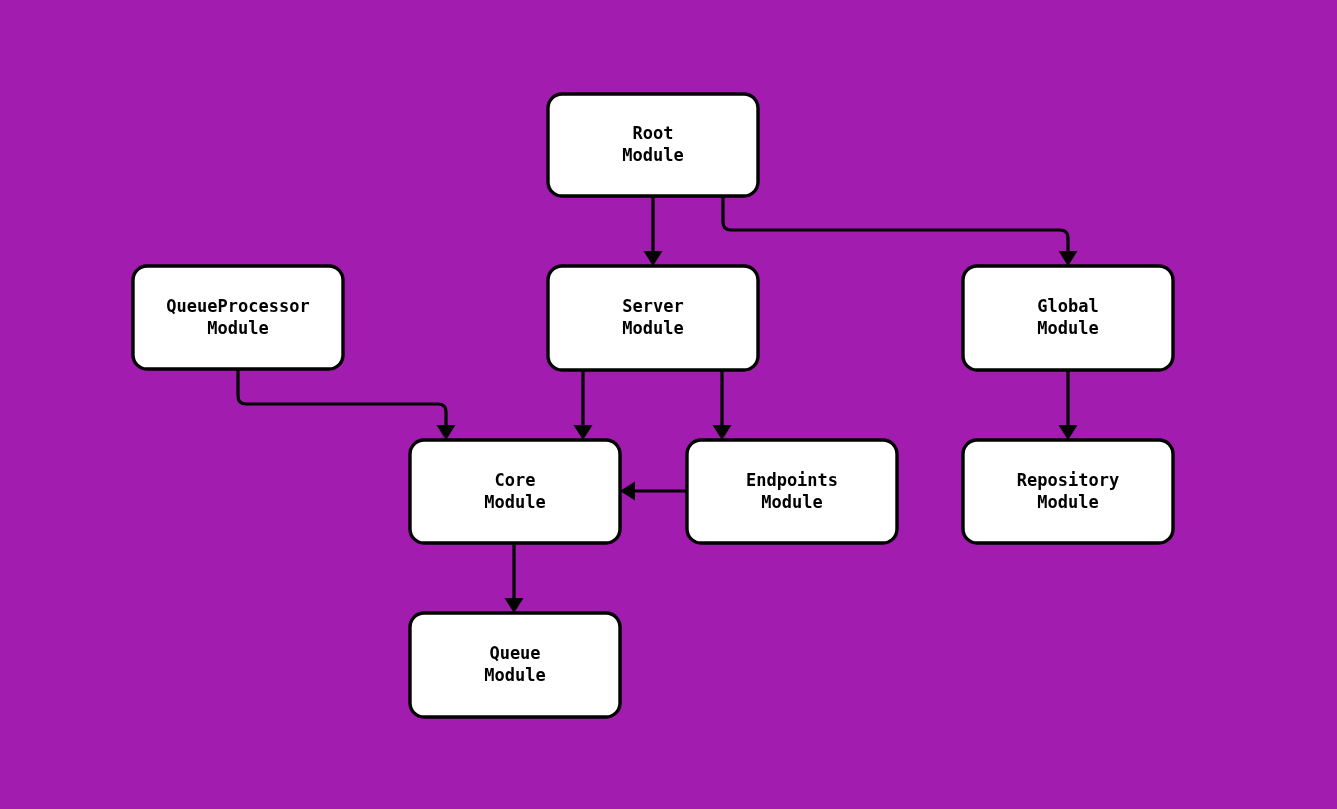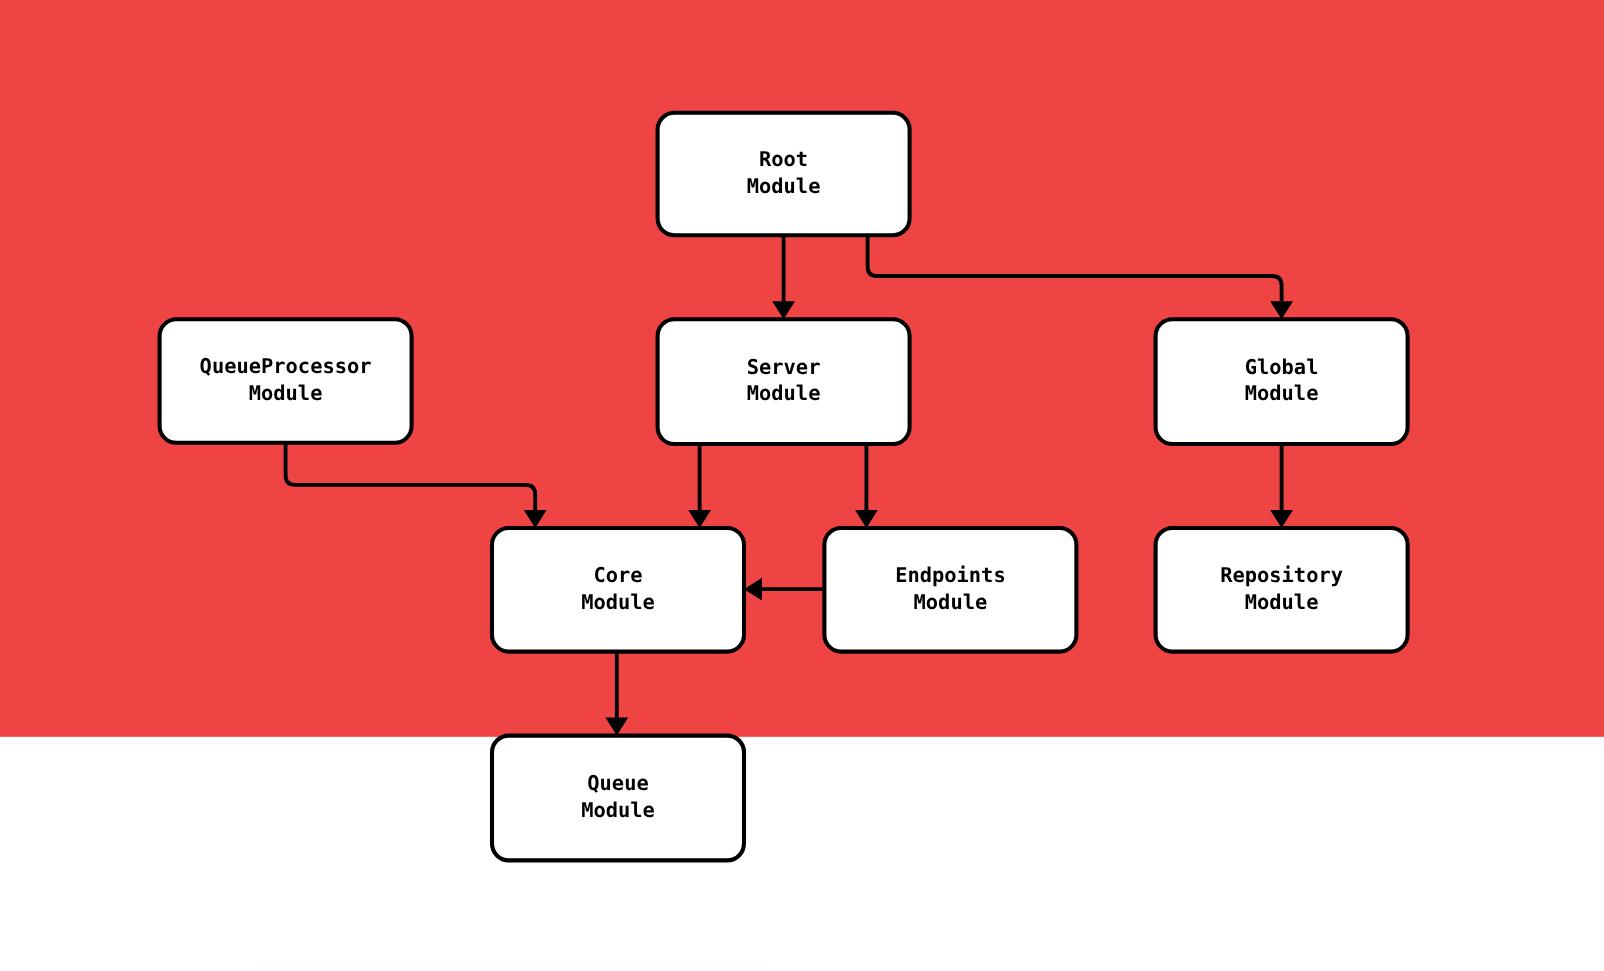--- a/index.html
+++ b/index.html
@@ -9,22 +9,22 @@
   }
   body {
     width: 1337px;
     height: 809px;
     font-family: "DejaVu Sans Mono", "Liberation Mono", monospace;
     overflow: hidden;
   }
   #diagram-canvas {
     position: relative;
     width: 1337px;
-    height: 614px;
-    background: #ef4444;
+    height: 809px;
+    background: #a21caf;
   }
   svg.diagram {
     position: absolute;
     top: 0;
     left: 0;
     width: 1337px;
     height: 809px;
     display: block;
   }
   .node-rect {

